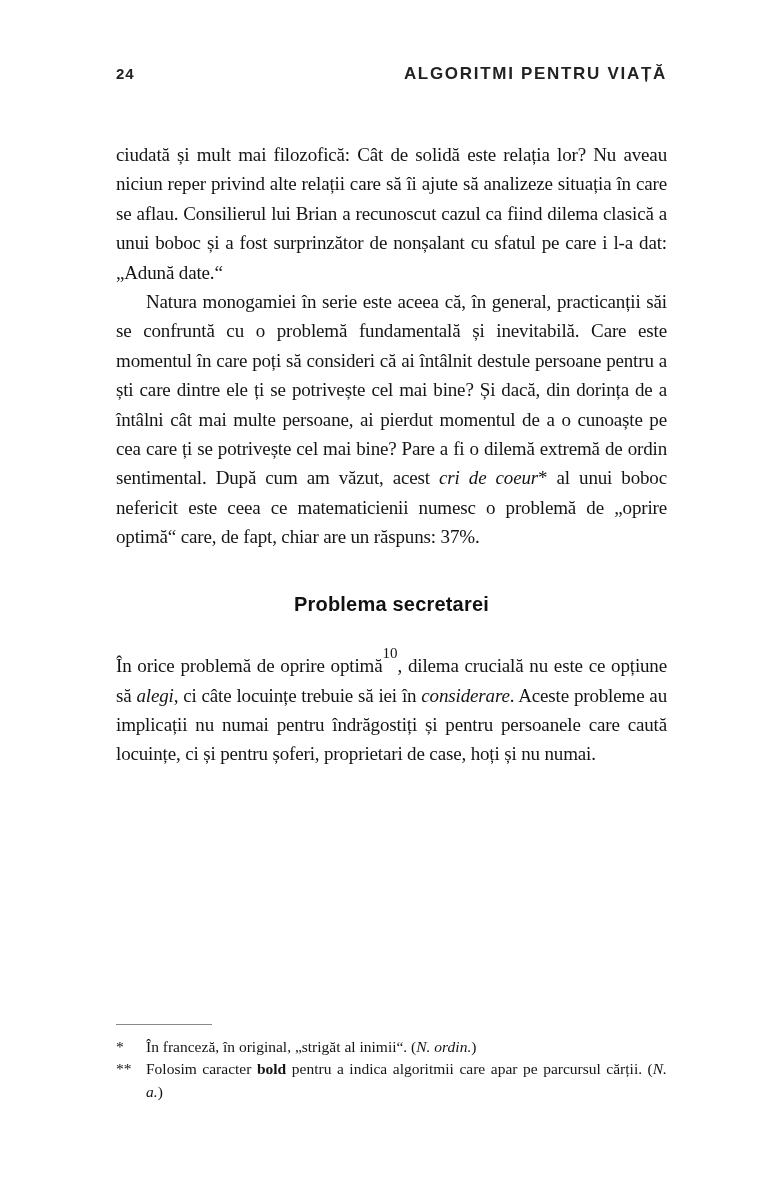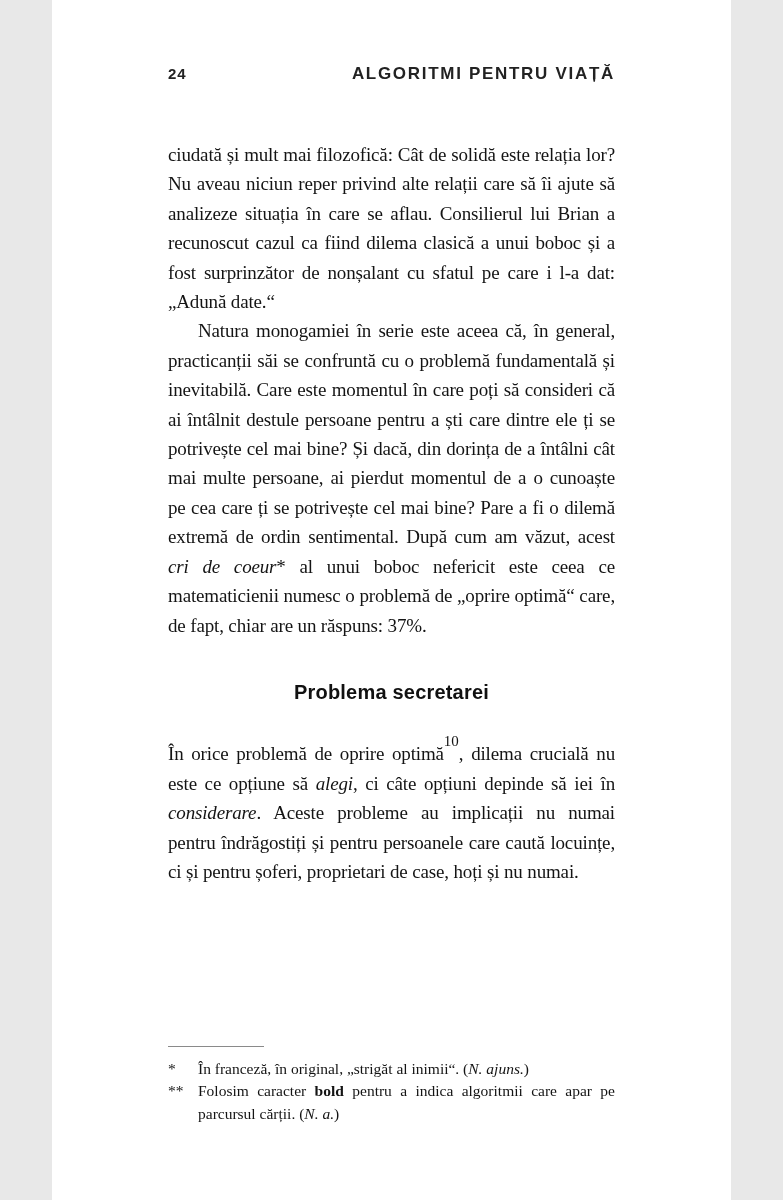--- a/index.html
+++ b/index.html
@@ -4,29 +4,29 @@
 <title>Algoritmi pentru viață — p. 24</title>
 <style>
   * { margin: 0; padding: 0; box-sizing: border-box; }
   html, body { background: #e8e8e8; }
   body {
     font-family: "Liberation Serif", serif;
     -webkit-font-smoothing: antialiased;
   }
   .page {
     position: relative;
-    width: 679px;
+    width: 783px;
     height: 1200px;
     margin: 0 auto;
     background: #ffffff;
     color: #1b1b1b;
     overflow: hidden;
     display: flex;
     flex-direction: column;
-    padding: 64px 116px 74px 116px;
+    padding: 64px 116px 96px 116px;
   }
   
   .page-header {
     display: flex;
     justify-content: space-between;
     align-items: baseline;
     font-family: "Liberation Sans", sans-serif;
     font-weight: 700;
     color: #222222;
   }
@@ -105,31 +105,31 @@
 
   <main class="page-text">
 
     <p><span>ciudată și mult mai filozofică: Cât de solidă este relația lor? Nu aveau niciun reper privind alte relații care să îi ajute să analizeze situația în care se aflau. Consilierul lui Brian a recunoscut cazul ca fiind dilema clasică a unui boboc și a fost surprinzător de nonșalant cu sfatul pe care i l-a dat: „Adună date.“</span></p>
 
     <p class="indent"><span>Natura monogamiei în serie este aceea că, în general, practicanții săi se confruntă cu o problemă fundamentală și inevitabilă. Care este momentul în care poți să consideri că ai întâlnit destule persoane pentru a ști care dintre ele ți se potrivește cel mai bine? Și dacă, din dorința de a întâlni cât mai multe persoane, ai pierdut momentul de a o cunoaște pe cea care ți se potrivește cel mai bine? Pare a fi o dilemă extremă de ordin sentimental. După cum am văzut, acest </span><em>cri de coeur</em><span>* al unui boboc nefericit este ceea ce matematicienii numesc o problemă de „oprire optimă“ care, de fapt, chiar are un răspuns: 37%.</span></p>
 
 
     <h2 class="section-heading">Problema secretarei</h2>
 
-    <p><span>În orice problemă de oprire optimă</span><sup class="fnref">10</sup><span>, dilema crucială nu este ce opțiune să </span><em>alegi</em><span>, ci câte opțiuni depinde să iei în </span><em>considerare</em><span>. Aceste probleme au implicații nu numai pentru îndrăgostiți și pentru persoanele care caută locuințe, ci și pentru șoferi, proprietari de case, hoți și nu numai.</span></p>
+    <p><span>În orice problemă de oprire optimă</span><sup class="fnref">10</sup><span>, dilema crucială nu este ce opțiune să </span><em>alegi</em><span>, ci câte locuințe trebuie să iei în </span><em>considerare</em><span>. Aceste probleme au implicații nu numai pentru îndrăgostiți și pentru persoanele care caută locuințe, ci și pentru șoferi, proprietari de case, hoți și nu numai.</span></p>
 
 
   </main>
 
   <footer class="footnotes">
     <div class="footnote-rule"></div>
 
     <div class="footnote">
       <span class="footnote-marker">*</span>
-      <span class="footnote-text"><span>În franceză, în original, „strigăt al inimii“. (</span><em>N. ajuns.</em><span>)</span></span>
+      <span class="footnote-text"><span>În franceză, în original, „strigăt al inimii“. (</span><em>N. ordin.</em><span>)</span></span>
     </div>
 
     <div class="footnote">
       <span class="footnote-marker">**</span>
       <span class="footnote-text"><span>Folosim caracter </span><strong>bold</strong><span> pentru a indica algoritmii care apar pe parcursul cărții. (</span><em>N. a.</em><span>)</span></span>
     </div>
   </footer>
 
 </div>
 

